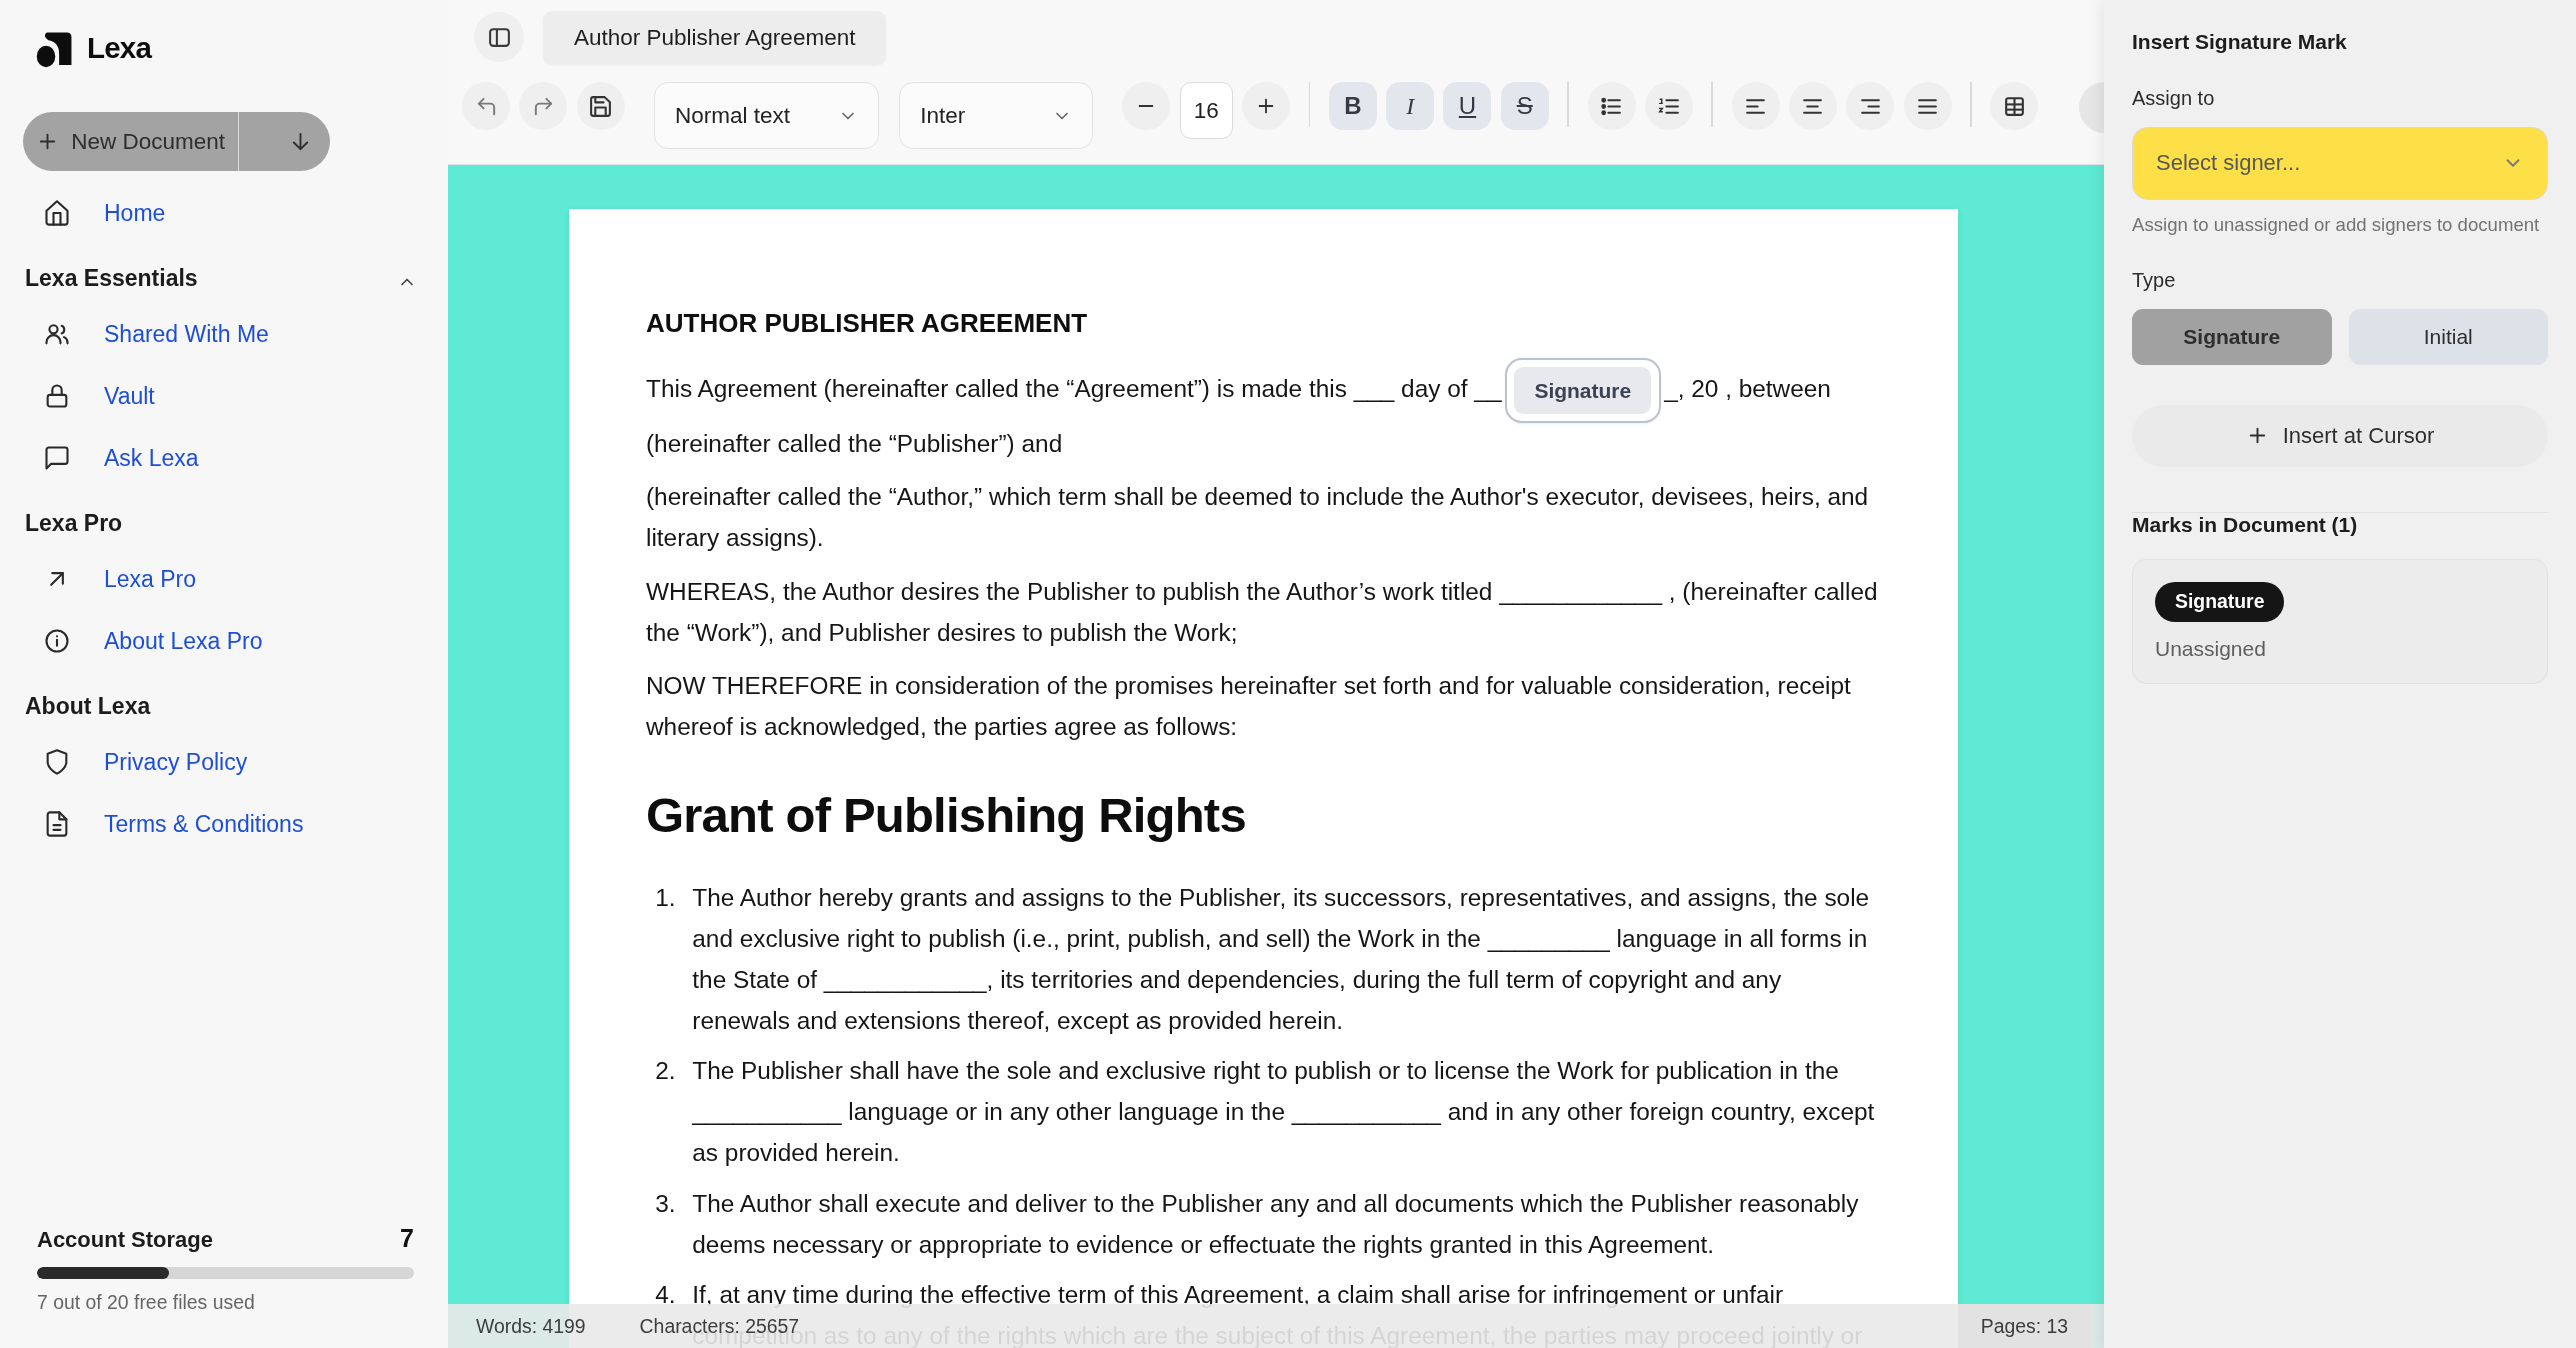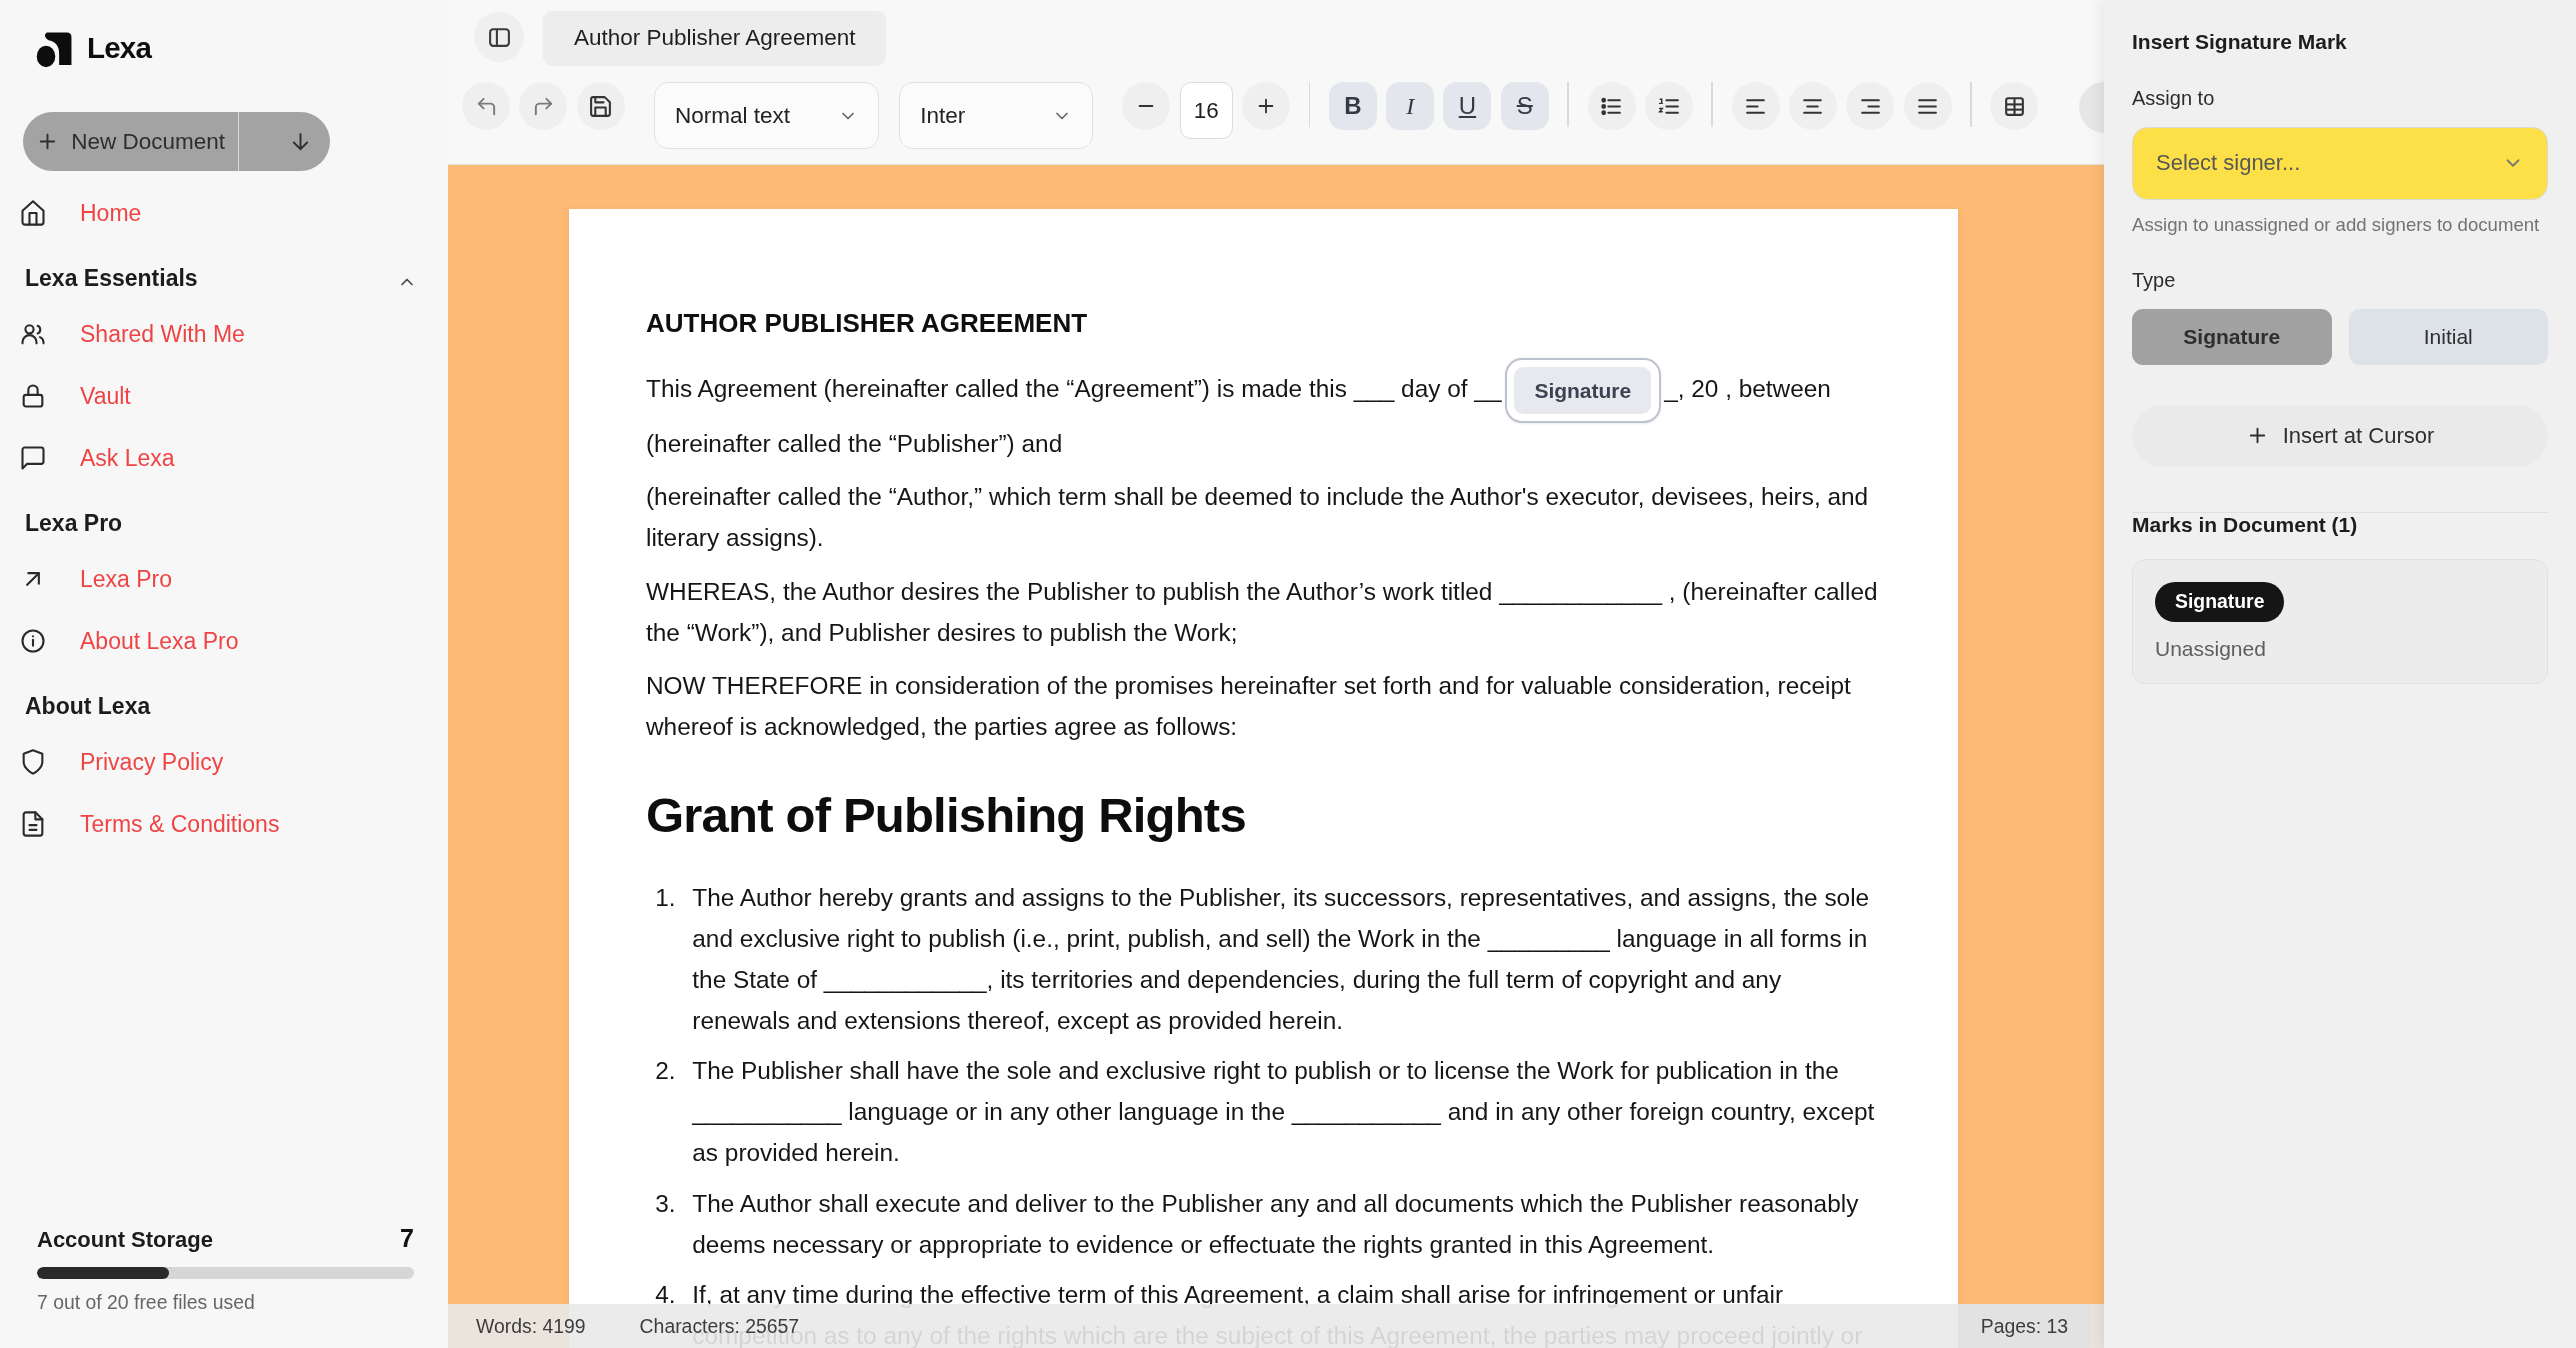--- a/index.html
+++ b/index.html
@@ -12,33 +12,33 @@
 
   
   .sidebar { position:absolute; left:0; top:0; width:448px; height:1349px; background:#f7f7f7; z-index:5; }
   .logo-row { position:absolute; left:36px; top:31px; display:flex; align-items:flex-start; gap:14px; }
   .logo-mark { width:37px; height:37px; }
   .logo-text { font-size:29.5px; font-weight:700; letter-spacing:-0.8px; color:#0d0d0d; }
   .newdoc { position:absolute; left:23px; top:112px; width:307px; height:59px; background:#a3a3a3; border-radius:29.5px; display:flex; align-items:stretch; cursor:pointer;gap:32px; }
   .newdoc-main { flex:1; display:flex; align-items:center; justify-content:center; gap:12.4px; font-size:22.5px; color:#2e2e2e; border-right:1.6px solid #dcdcdc; }
   .newdoc-arrow { width:59px; display:flex; align-items:center; justify-content:center; }
   .nav { position:absolute; left:0; top:182px; width:448px; }
-  .nav-item { height:62px; display:flex; align-items:center; gap:33px; padding-left:19px; font-size:23px; color:#ef4444; cursor:pointer; }
+  .nav-item { height:62px; display:flex; align-items:center; gap:33px; padding-left:43px; font-size:23px; color:#1d4ed8; cursor:pointer; }
   .nav-item .nav-ic { width:28px; height:28px; flex:0 0 28px; }
   .nav-header { height:59px; display:flex; align-items:flex-end; padding:0 31px 11px 25px; font-size:23px; font-weight:600; color:#1c1c1c; justify-content:space-between; }
   .storage { position:absolute; left:23px; right:34px; top:1224px; }
   .storage-top { display:flex; justify-content:space-between; align-items:baseline; padding-left:14px; }
   .storage-title { font-size:22px; font-weight:600; color:#1c1c1c; }
   .storage-count { font-size:25px; font-weight:600; color:#111; }
   .storage-bar { margin:14px 0 0 14px; height:11.6px; border-radius:6.2px; background:#d6d6d6; overflow:hidden; }
   .storage-fill { height:100%; background:#2a2a2a; border-radius:6.2px; }
   .storage-caption { margin:12.4px 0 0 14px; font-size:19.4px; color:#666; }
 
   
-  .editor { position:absolute; left:448px; top:0; width:1656px; height:1349px; background:#fdba74; }
+  .editor { position:absolute; left:448px; top:0; width:1656px; height:1349px; background:#5eead4; }
   .chrome { position:absolute; left:0; top:0; width:100%; height:165px; background:#f8f8f8; border-bottom:0.8px solid #e3e3e3; }
   .icon-btn { border-radius:50%; background:#efefef; display:flex; align-items:center; justify-content:center; cursor:pointer; }
   .toggle-btn { position:absolute; left:26px; top:12.4px; width:50px; height:50px; }
   .tab { position:absolute; left:95px; top:11px; height:54px; padding:0 31px; background:#ededed; border-radius:9.3px; display:flex; align-items:center; font-size:22.5px; color:#1f1f1f; cursor:pointer; box-shadow:0 0.8px 1.6px rgba(0,0,0,.04); }
   .toolbar { position:absolute; left:14px; top:82px; height:71px; display:flex; align-items:flex-start; gap:9.3px; }
   .tb-circle { width:48px; height:48px; }
   .tb-divider { width:1.6px; height:45px; background:#dadada; margin:0 9.3px; }
   .dropdown { height:67px; background:#fbfbfb; border:1.6px solid #e2e2e2; border-radius:14px; display:flex; align-items:center; justify-content:space-between; padding:0 20px; cursor:pointer; }
   .dd-style { width:225px; margin-left:20px; }
   .dd-font { width:194px; margin-left:11px; }

